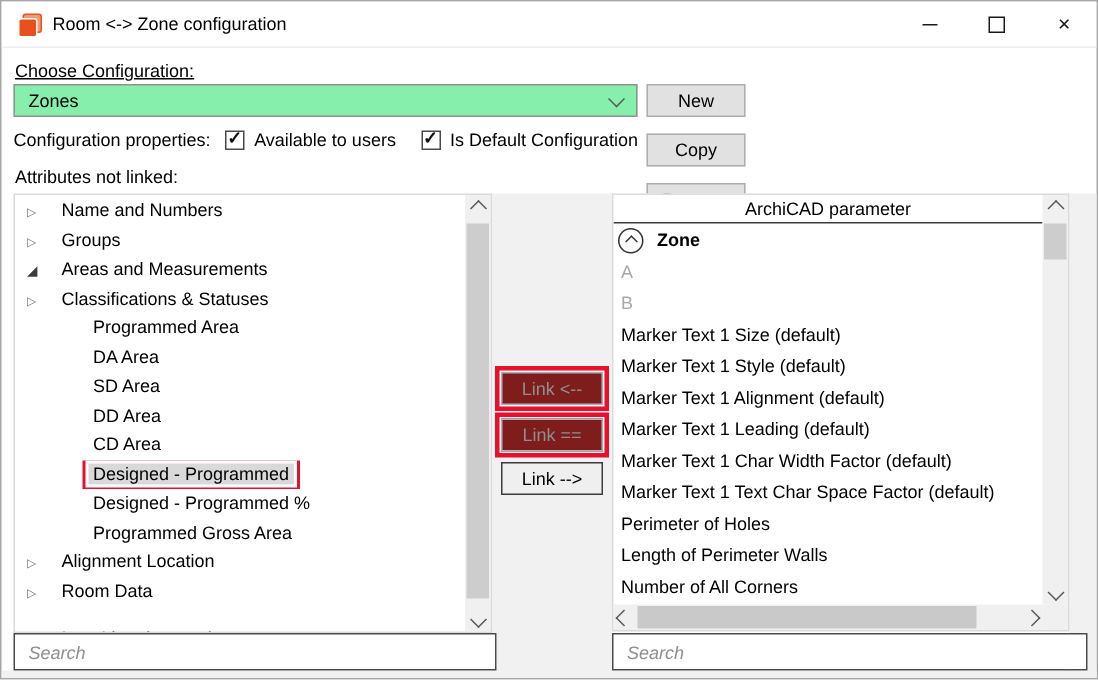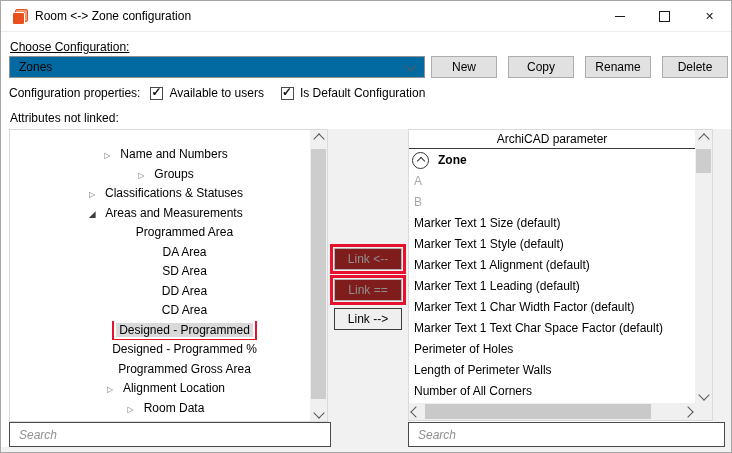--- a/index.html
+++ b/index.html
@@ -12,48 +12,48 @@
   .app-icon .sq-back { position:absolute; left:4px; top:1px; width:11px; height:11px; background:#f29b72; border:1px solid var(--orange); border-radius:2px; }
   .app-icon .sq-front { position:absolute; left:1px; top:4px; width:11px; height:11px; background:var(--orange); border:1px solid #fff; border-radius:2px; }
   .title { position:absolute; left:34px; top:8px; white-space:nowrap; }
   .win-btn { position:absolute; top:0; width:45px; height:30px; display:flex; align-items:center; justify-content:center; }
   .glyph-min { width:10px; height:1px; background:#1a1a1a; }
   .glyph-max { width:9px; height:9px; border:1px solid #1a1a1a; }
   .glyph-close { font-size:11px; color:#1a1a1a; }
 
   
   .lbl { position:absolute; white-space:nowrap; }
-  .combo { position:absolute; left:8px; top:55px; width:416px; height:22px; background:#0369a1;
+  .combo { position:absolute; left:8px; top:55px; width:416px; height:22px; background:#86efac;
            border:1px solid #919191; box-sizing:border-box; }
   .combo-text { position:absolute; left:9px; top:0; line-height:20px; }
   .chev { width:7px; height:7px; border-right:1.4px solid #585858; border-bottom:1.4px solid #585858; }
   .chev.up { transform:rotate(225deg); }
   .chev.down { transform:rotate(45deg); }
   .chev.left { transform:rotate(135deg); }
   .chev.right { transform:rotate(-45deg); }
   .combo-chev { position:absolute; right:9px; top:5px; }
-  .btn-row { position:absolute; left:430px; top:55px; width:300px; display:flex; gap:11px; }
+  .btn-row { position:absolute; left:430px; top:55px; width:300px; display:flex; gap:11px;flex-direction:column; }
   .push-btn { width:66px; height:22px; background:#e1e1e1; border:1px solid #adadad; font-family:inherit;
               font-size:12px; color:#000; padding:0; }
   .props-row { position:absolute; left:8px; top:85px; height:17px; display:flex; align-items:flex-start; }
   .props-label { margin-right:10px; }
   .cb-pair { display:flex; align-items:center; margin-right:17px; }
   .checkbox { position:relative; width:13px; height:13px; background:#fff; border:1px solid #494949; box-sizing:border-box; }
   .check { position:absolute; left:0px; top:-3px; font-size:12px; font-weight:bold; color:#111; }
   .cb-label { margin-left:6px; white-space:nowrap; }
 
   
   .bg-mid { position:absolute; left:327px; top:128px; width:80px; height:325px; background:#f1f1f1; }
   .bg-right { position:absolute; left:712px; top:128px; width:19px; height:325px; background:#f1f1f1; }
   .bg-bottom { position:absolute; left:0; top:446px; width:732px; height:6px; background:#f1f1f1; }
 
   
   .tree-panel { position:absolute; left:8px; top:128px; width:319px; height:293px; background:#fff;
                 border:1px solid #dadada; box-sizing:border-box; overflow:hidden; }
-  .tree-content { position:absolute; left:0; top:15px; right:17px;text-align:center; }
+  .tree-content { position:absolute; left:0; top:1px; right:17px; }
   .tree-row { position:relative; height:19.5px; line-height:19.5px; white-space:nowrap; padding-left:8px; overflow:hidden; }
   .tree-row.child { padding-left:49px; }
   .tree-row.clipped { position:absolute; top:285px; left:0; right:0; }
   .expander { display:inline-block; width:20px; font-size:8px; color:#767676; }
   .expander.expanded { color:#3c3c3c; font-size:9px; }
   .tree-label { padding:0 3px; }
   .tree-label.selected { background:var(--sel); }
   .tree-label.annotated { outline:2px solid var(--annotation); outline-offset:2px; }
 
   
@@ -149,22 +149,22 @@
   <div class="lbl" style="left:9px; top:110px;">Attributes not linked:</div>
 
   <div class="bg-mid"></div>
   <div class="bg-right"></div>
   <div class="bg-bottom"></div>
 
   <div class="tree-panel">
     <div class="tree-content">
         <div class="tree-row"><span class="expander">▷</span><span class="tree-label">Name and Numbers</span></div>
         <div class="tree-row"><span class="expander">▷</span><span class="tree-label">Groups</span></div>
+        <div class="tree-row"><span class="expander expanded">◢</span><span class="tree-label">Areas and Measurements</span></div>
         <div class="tree-row"><span class="expander">▷</span><span class="tree-label">Classifications &amp; Statuses</span></div>
-        <div class="tree-row"><span class="expander expanded">◢</span><span class="tree-label">Areas and Measurements</span></div>
         <div class="tree-row child"><span class="tree-label">Programmed Area</span></div>
         <div class="tree-row child"><span class="tree-label">DA Area</span></div>
         <div class="tree-row child"><span class="tree-label">SD Area</span></div>
         <div class="tree-row child"><span class="tree-label">DD Area</span></div>
         <div class="tree-row child"><span class="tree-label">CD Area</span></div>
         <div class="tree-row child"><span class="tree-label selected annotated">Designed - Programmed</span></div>
         <div class="tree-row child"><span class="tree-label">Designed - Programmed %</span></div>
         <div class="tree-row child"><span class="tree-label">Programmed Gross Area</span></div>
         <div class="tree-row"><span class="expander">▷</span><span class="tree-label">Alignment Location</span></div>
         <div class="tree-row"><span class="expander">▷</span><span class="tree-label">Room Data</span></div>

